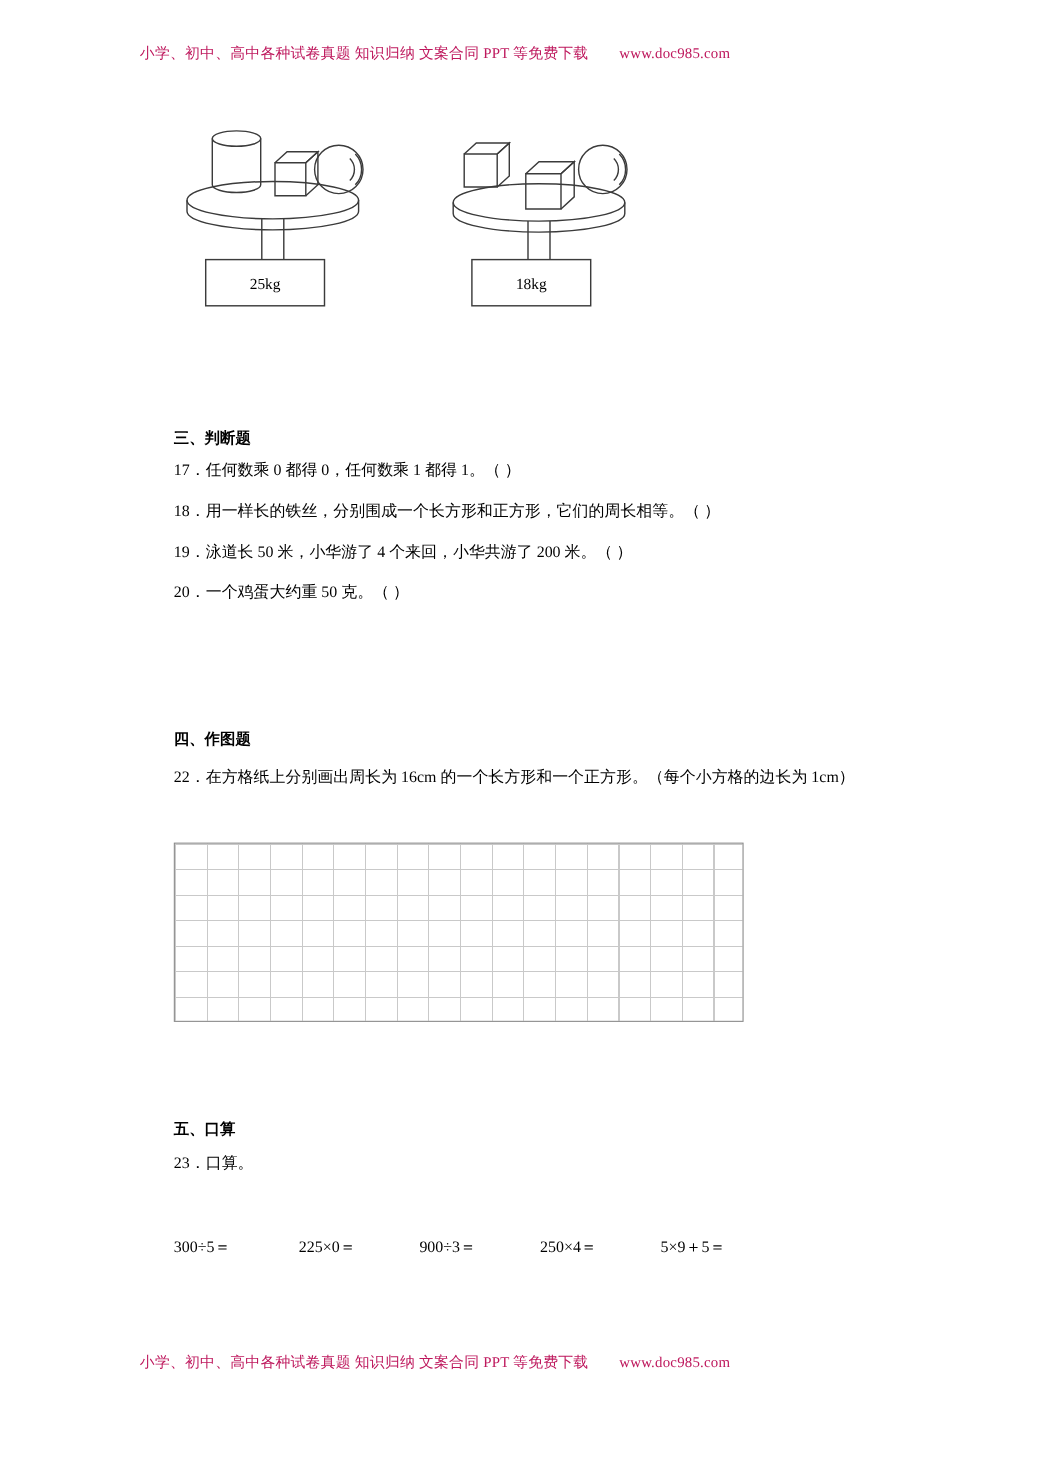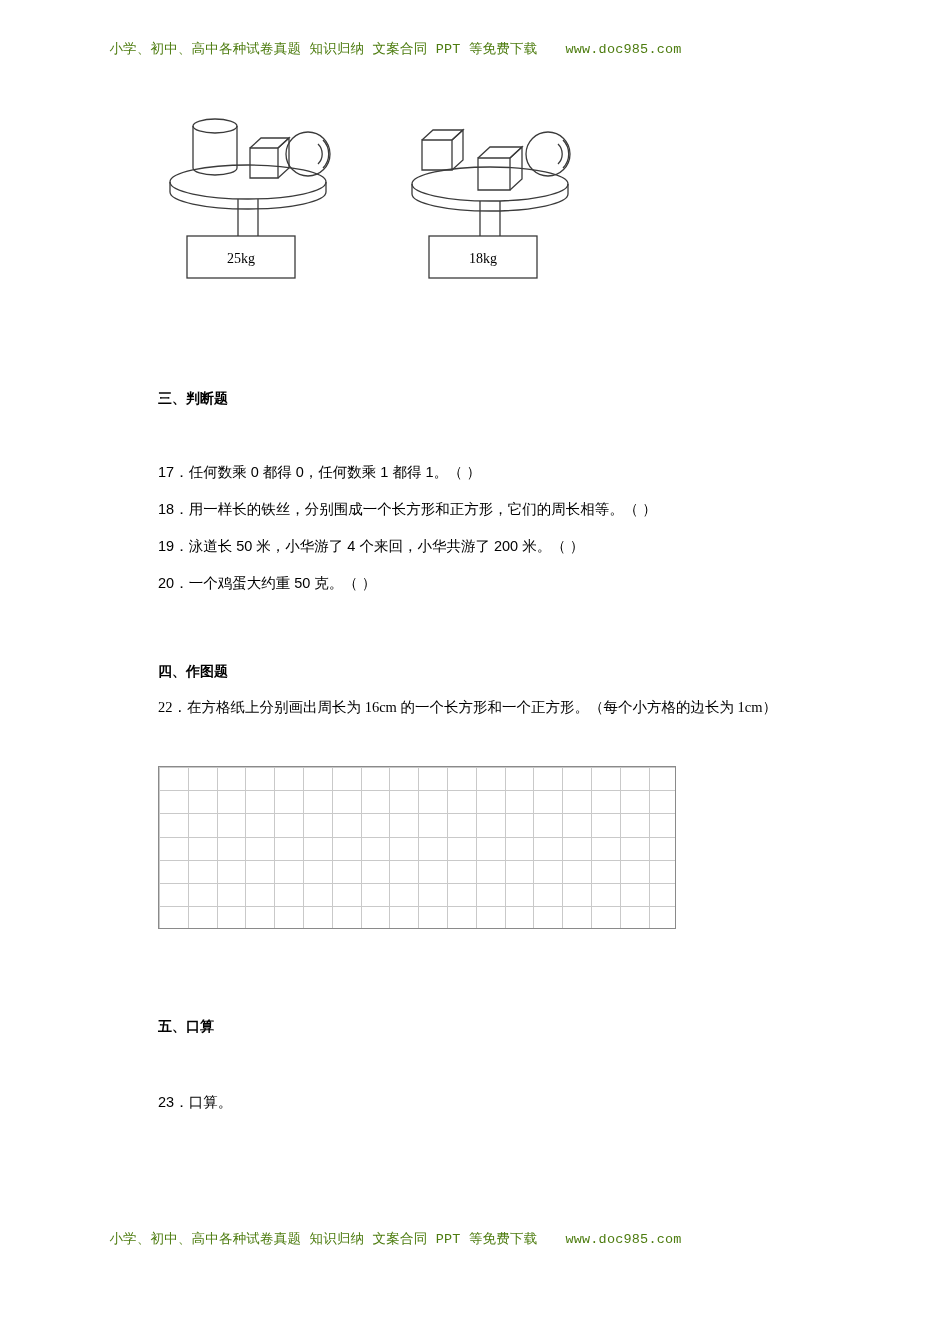--- a/index.html
+++ b/index.html
@@ -19,23 +19,23 @@
     position: absolute;
     left: 0; top: 0;
     width: 950px;
     height: 1344px;
   }
   .header-line, .footer-line {
     position: absolute;
     left: 0;
     width: 791px;
     text-align: center;
-    font-family: Liberation Mono, monospace;
+    font-family: Liberation Serif, serif;
     font-size: 13.5px;
-    color: #4d7c0f;
+    color: #be185d;
     letter-spacing: 0.2px;
   }
   .header-line { top: 40px; }
   .footer-line { top: 1230px; }
   .header-line .url, .footer-line .url {
     margin-left: 28px;
   }
 
   
   .figure-area {
@@ -52,23 +52,22 @@
     left: 158px;
     font-weight: bold;
     font-size: 14px;
     font-family: "Liberation Serif", serif;
   }
   .q-line {
     position: absolute;
     left: 158px;
     font-size: 14.5px;
     line-height: 20px;
-    font-family: Liberation Sans, sans-serif;
+    font-family: Liberation Serif, serif;
     white-space: nowrap;
-    margin-top: 44px;
   }
   .q-wrap {
     position: absolute;
     left: 158px;
     width: 640px;
     font-size: 14.5px;
     line-height: 34px;
     font-family: "Liberation Serif", serif;
   }
 
@@ -165,18 +164,25 @@
 
   <div class="q-wrap" style="top:690px;">22．在方格纸上分别画出周长为 16cm 的一个长方形和一个正方形。（每个小方格的边长为 1cm）</div>
 
   <div class="grid-wrap"></div>
 
   <div class="sec-heading" style="top:1018px;">五、口算</div>
 
   <div class="q-line" style="top:1048px;">23．口算。</div>
 
 
+  <div class="calc-row" style="top:1124px;">
+    <span class="calc-cell c1">300÷5＝</span>
+    <span class="calc-cell">225×0＝</span>
+    <span class="calc-cell">900÷3＝</span>
+    <span class="calc-cell">250×4＝</span>
+    <span class="calc-cell">5×9＋5＝</span>
+  </div>
 
   <div class="footer-line">
     <span>小学、初中、高中各种试卷真题  知识归纳  文案合同  PPT 等免费下载</span><span class="url">www.doc985.com</span>
   </div>
 
 </div>
 
 </body></html>

